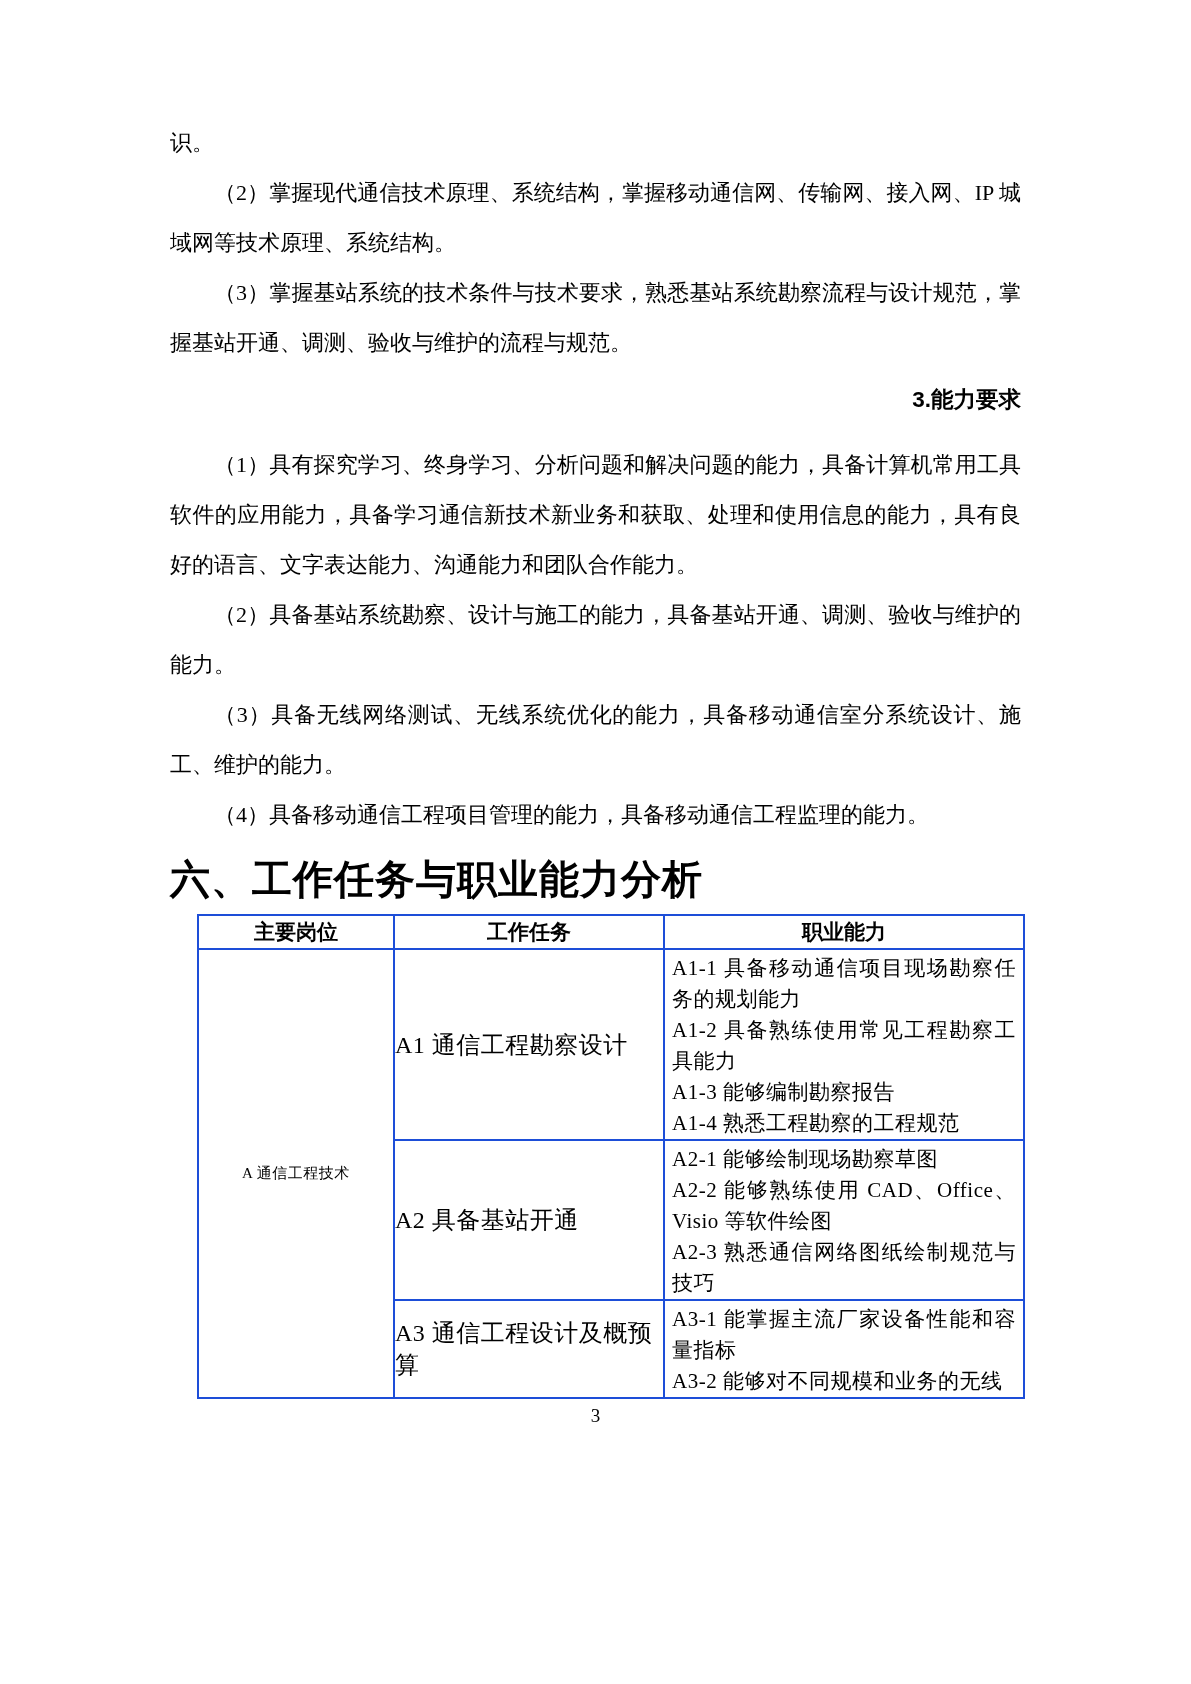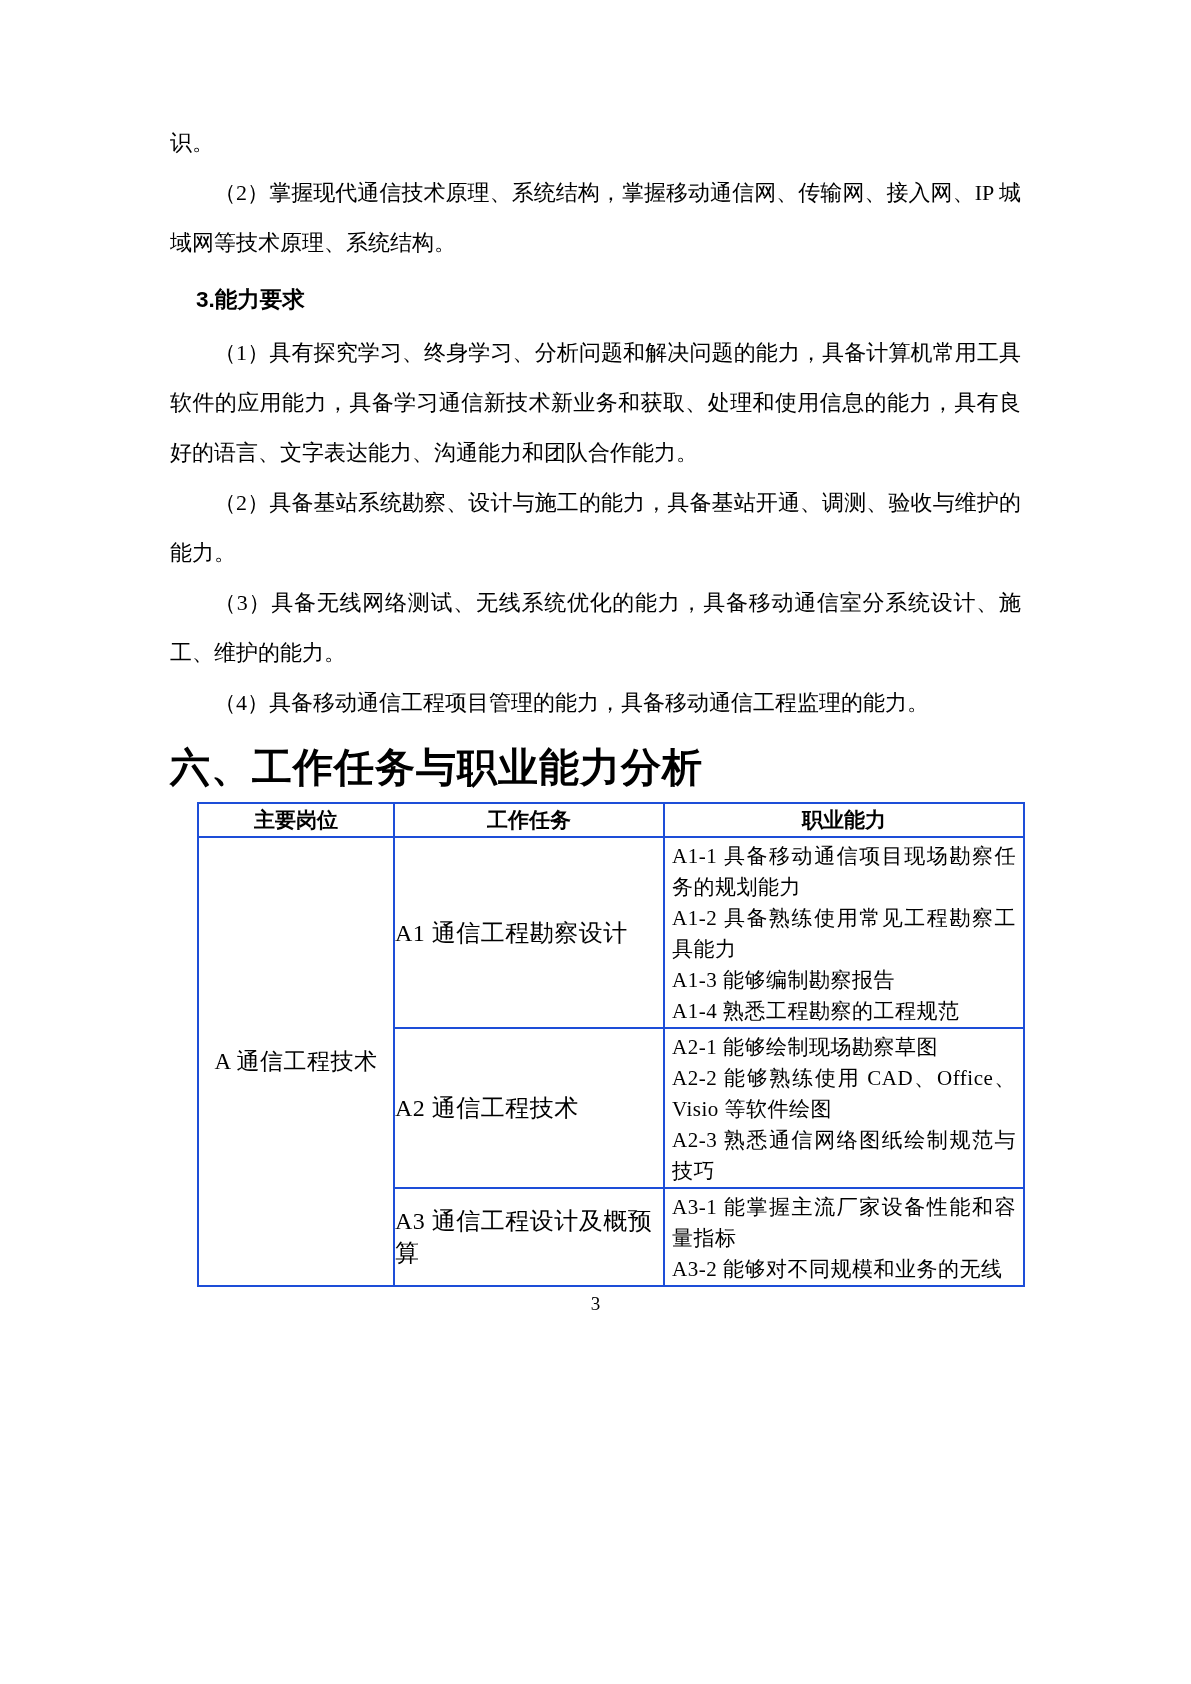--- a/index.html
+++ b/index.html
@@ -17,26 +17,27 @@
   p.body-para {
     margin: 0;
     font-size: 22px;
     line-height: 50px;
     text-align: justify;
     text-justify: inter-character;
   }
   p.indent { text-indent: 2em; }
 
   .ability-heading {
-    margin: 14px 0 10px 0;
+    margin: 14px 0 22px 0;
     padding-left: 26px;
     font-size: 22.5px;
     line-height: 36px;
     font-weight: bold;
     font-family: "Liberation Sans", "DejaVu Sans", sans-serif;
+    text-align: right;
   }
 
   .main-heading {
     margin: 16px 0 12px 0;
     font-size: 40px;
     line-height: 46px;
     font-weight: bold;
     font-family: "Liberation Sans", "DejaVu Sans", sans-serif;
     letter-spacing: 1px;
   }
@@ -60,21 +61,21 @@
     vertical-align: middle;
     font-family: "Liberation Sans", "DejaVu Sans", sans-serif;
   }
   tr.row-a1 { height: 188px; }
   tr.row-a2 { height: 159px; }
   tr.row-a3 { height: 84px; }
 
   td.pos-cell {
     text-align: center;
     vertical-align: middle;
-    font-size: 23px;
+    font-size: 15px;
     letter-spacing: 0.5px;
   }
   td.task-cell {
     padding: 0 0;
     vertical-align: middle;
     font-size: 24px;
     letter-spacing: 0.5px;
   }
   td.ability-cell {
     padding: 3px 7px 0 7px;
@@ -97,20 +98,21 @@
   }
 </style>
 </head>
 <body>
 
 <div class="page">
   <div class="content">
 
     <p class="body-para">识。</p>
     <p class="body-para indent">（2）掌握现代通信技术原理、系统结构，掌握移动通信网、传输网、接入网、IP 城域网等技术原理、系统结构。</p>
+    <p class="body-para indent">（3）掌握基站系统的技术条件与技术要求，熟悉基站系统勘察流程与设计规范，掌握基站开通、调测、验收与维护的流程与规范。</p>
 
     <div class="ability-heading">3.能力要求</div>
 
     <p class="body-para indent">（1）具有探究学习、终身学习、分析问题和解决问题的能力，具备计算机常用工具软件的应用能力，具备学习通信新技术新业务和获取、处理和使用信息的能力，具有良好的语言、文字表达能力、沟通能力和团队合作能力。</p>
     <p class="body-para indent">（2）具备基站系统勘察、设计与施工的能力，具备基站开通、调测、验收与维护的能力。</p>
     <p class="body-para indent">（3）具备无线网络测试、无线系统优化的能力，具备移动通信室分系统设计、施工、维护的能力。</p>
     <p class="body-para indent">（4）具备移动通信工程项目管理的能力，具备移动通信工程监理的能力。</p>
 
     <div class="main-heading">六、工作任务与职业能力分析</div>
 
@@ -132,21 +134,21 @@
           <td class="pos-cell" rowspan="3">A 通信工程技术</td>
           <td class="task-cell">A1 通信工程勘察设计</td>
           <td class="ability-cell">
             <div class="ability-line">A1-1 具备移动通信项目现场勘察任务的规划能力</div>
             <div class="ability-line">A1-2 具备熟练使用常见工程勘察工具能力</div>
             <div class="ability-line">A1-3 能够编制勘察报告</div>
             <div class="ability-line">A1-4 熟悉工程勘察的工程规范</div>
           </td>
         </tr>
         <tr class="row-a2">
-          <td class="task-cell">A2 通信工程技术</td>
+          <td class="task-cell">A2 具备基站开通</td>
           <td class="ability-cell">
             <div class="ability-line">A2-1 能够绘制现场勘察草图</div>
             <div class="ability-line">A2-2 能够熟练使用 CAD、Office、Visio 等软件绘图</div>
             <div class="ability-line">A2-3 熟悉通信网络图纸绘制规范与技巧</div>
           </td>
         </tr>
         <tr class="row-a3">
           <td class="task-cell">A3 通信工程设计及概预算</td>
           <td class="ability-cell">
             <div class="ability-line">A3-1 能掌握主流厂家设备性能和容量指标</div>

